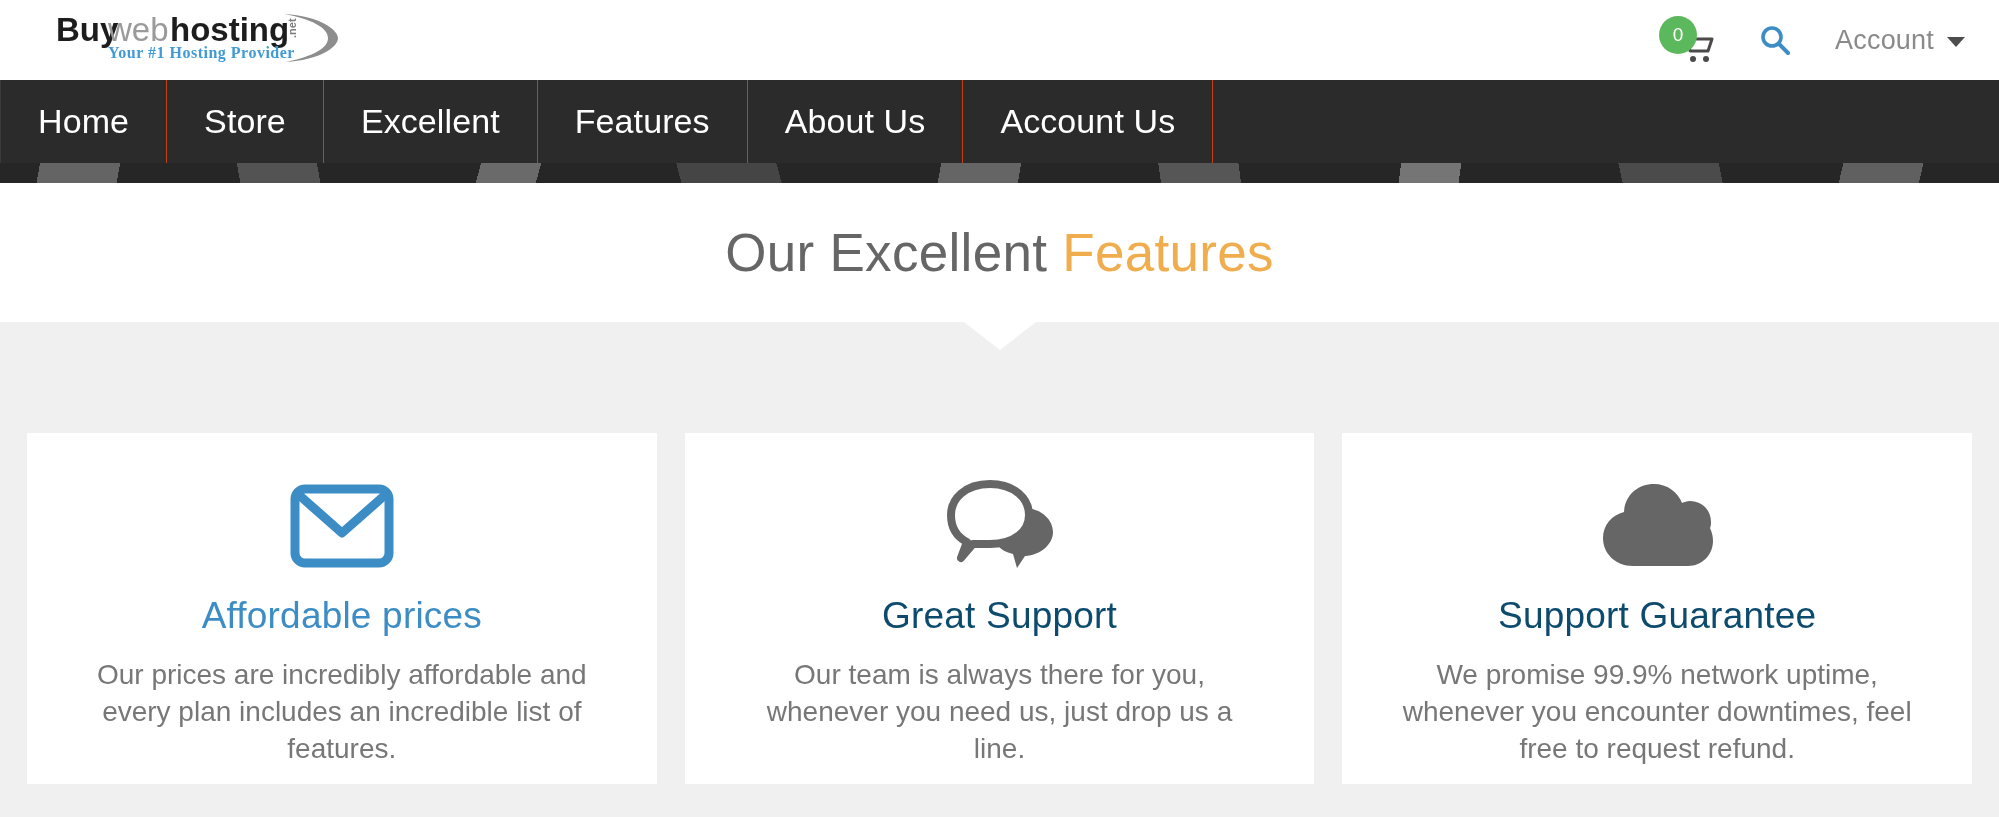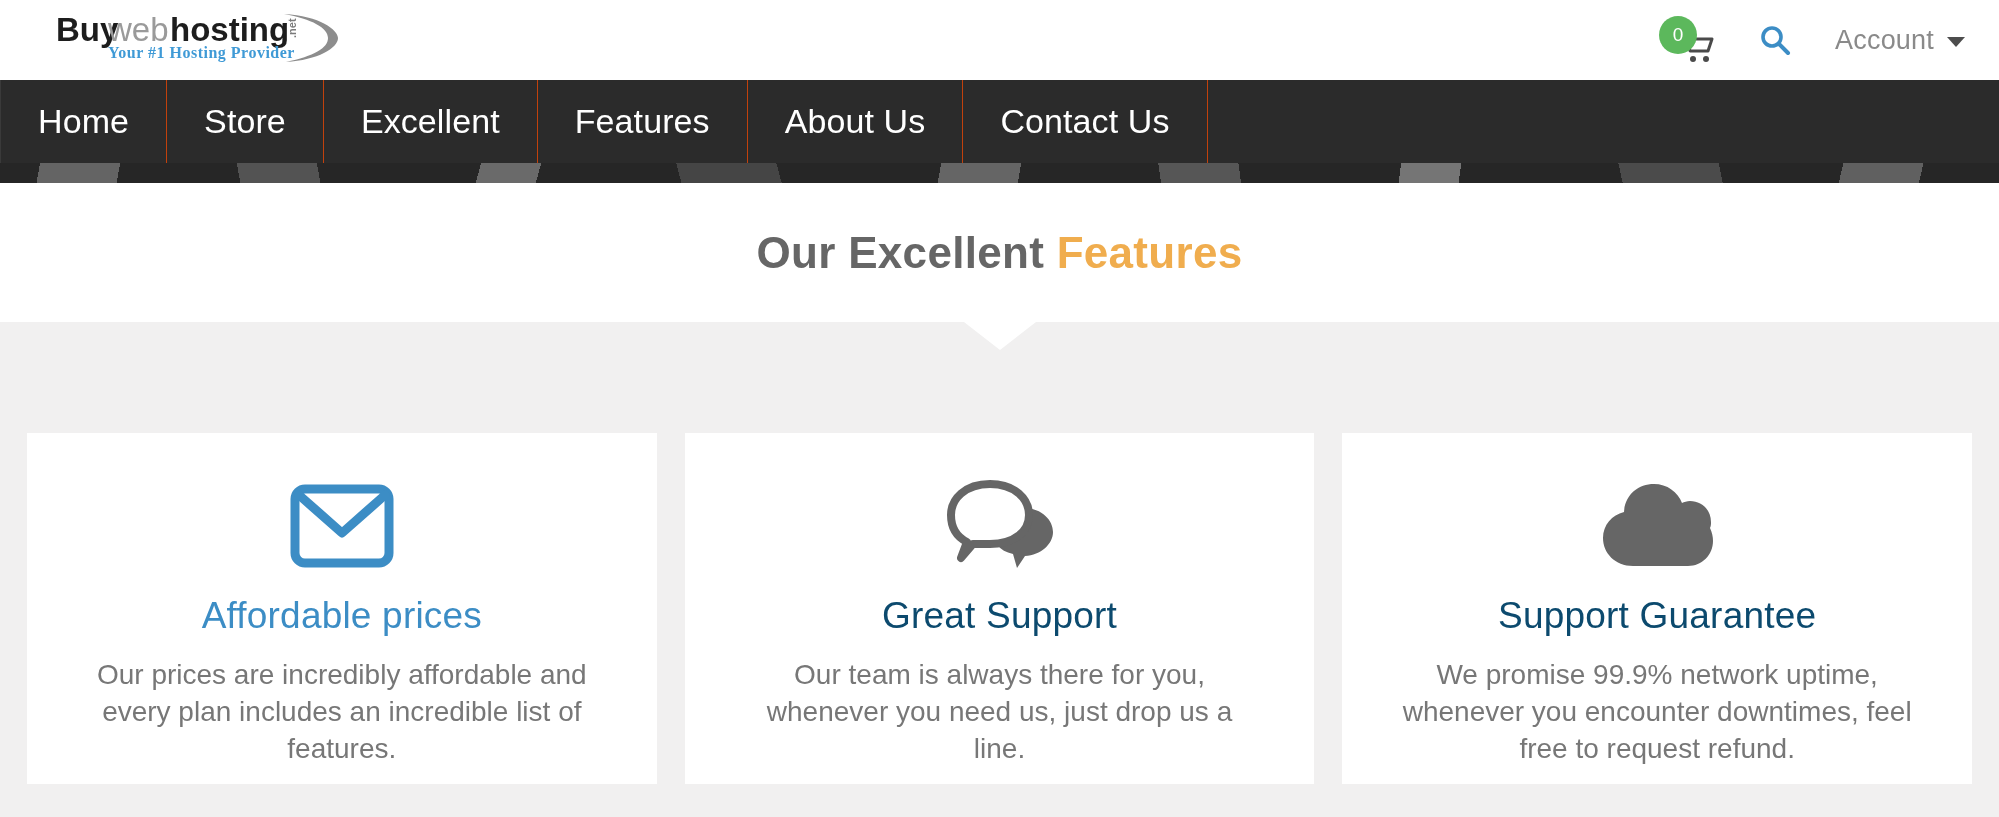--- a/index.html
+++ b/index.html
@@ -146,22 +146,22 @@
 
   
   .title-section {
     background: #ffffff;
     height: 139px;
     display: flex;
     align-items: center;
     justify-content: center;
   }
   .page-title {
-    font-size: 44px;
-    font-weight: bold;
+    font-size: 53px;
+    font-weight: normal;
     font-family: "Liberation Sans", sans-serif;
     color: #666666;
     letter-spacing: 0.3px;
   }
   .page-title .accent { color: #f0ad4e; }
 
   
   .features-section {
     position: relative;
     background: #f1f0f0;
@@ -265,21 +265,21 @@
   </div>
 </div>
 
 <div class="navwrap">
   <nav class="nav">
     <div class="nav-item">Home</div>
     <div class="nav-item">Store</div>
     <div class="nav-item">Excellent</div>
     <div class="nav-item">Features</div>
     <div class="nav-item">About Us</div>
-    <div class="nav-item">Contact Us</div>
+    <div class="nav-item">Account Us</div>
   </nav>
   <div class="hero-sliver"></div>
 </div>
 
 <section class="title-section">
   <h1 class="page-title">
     <span>Our Excellent </span><span class="accent">Features</span>
   </h1>
 </section>
 

